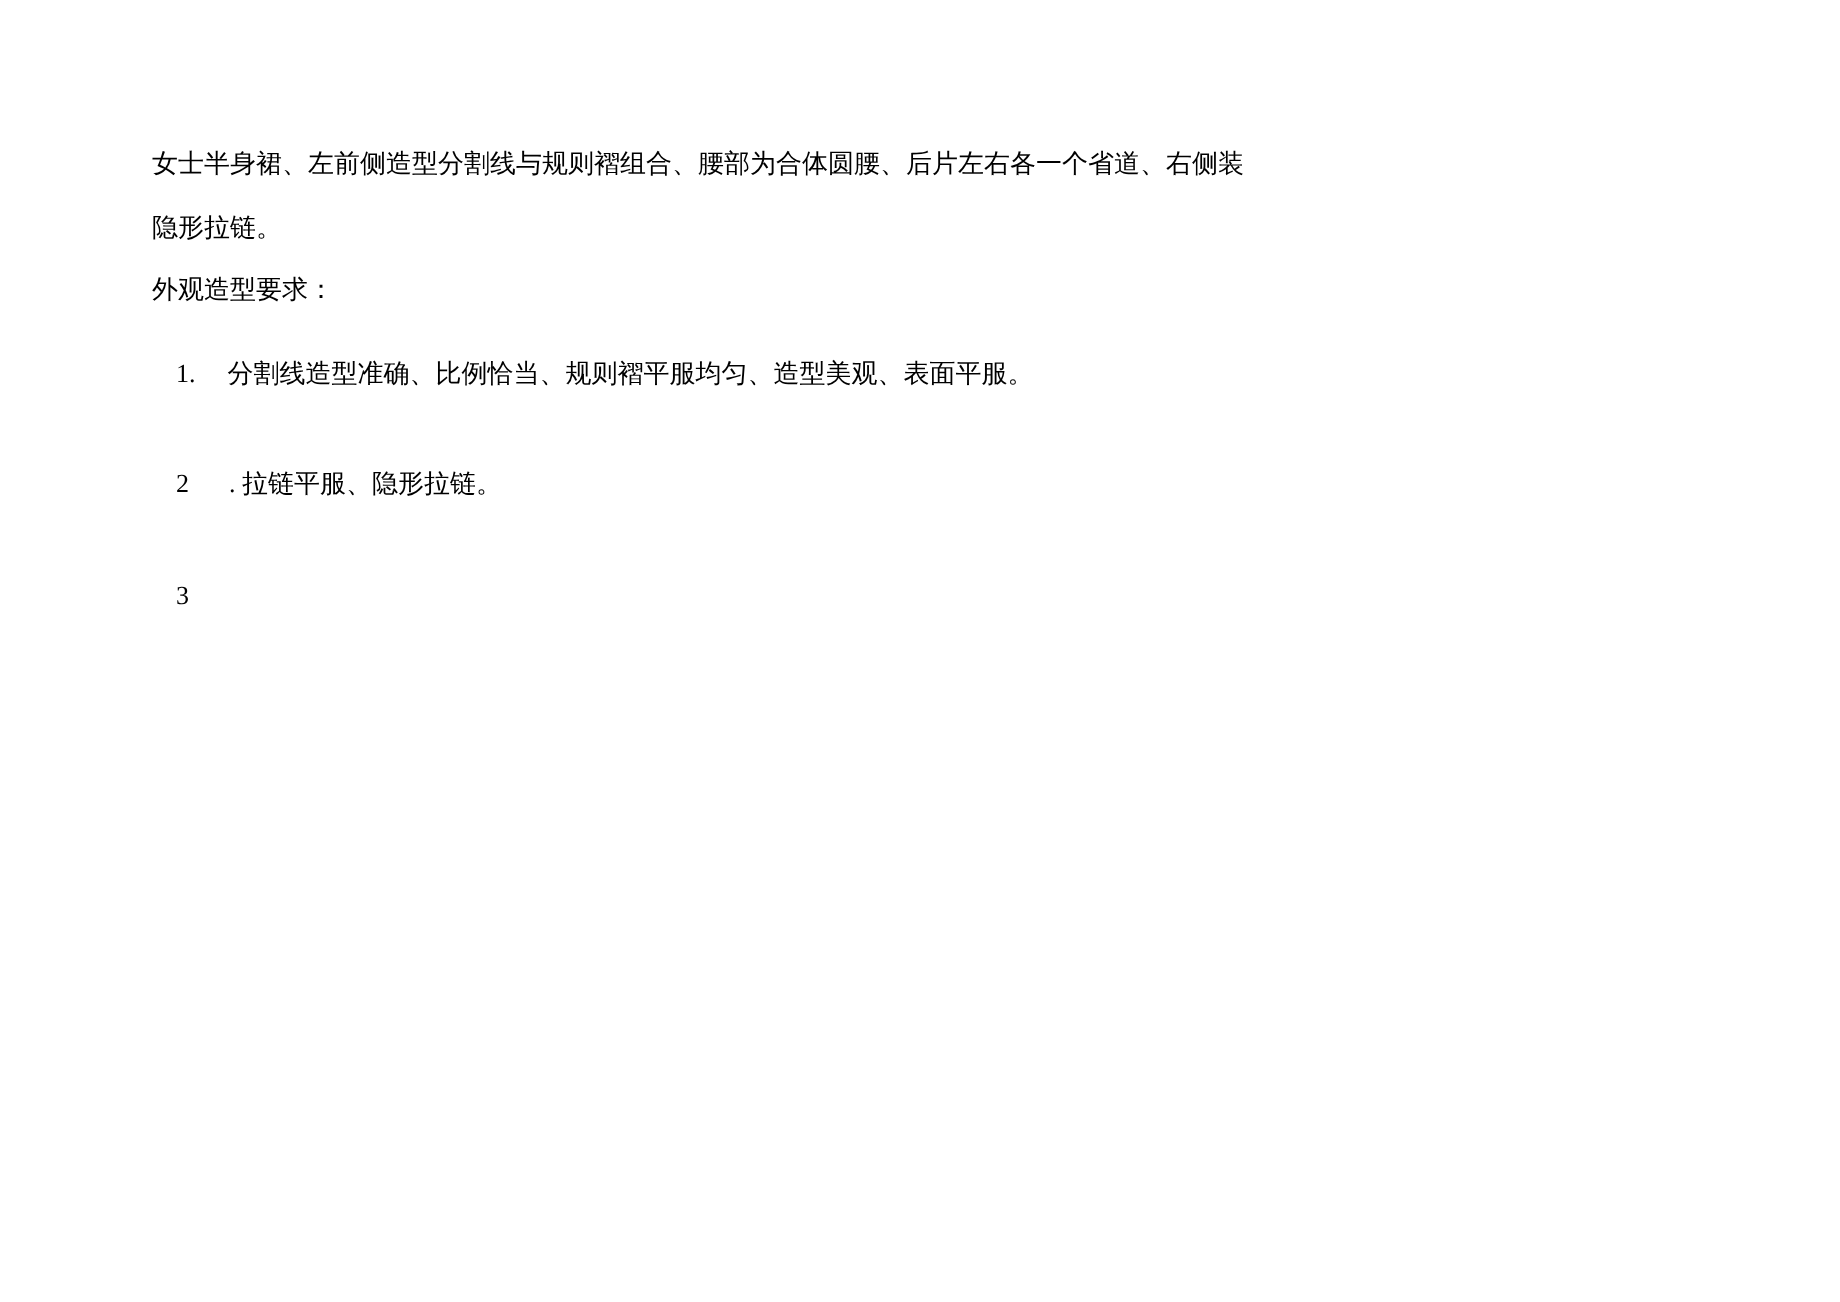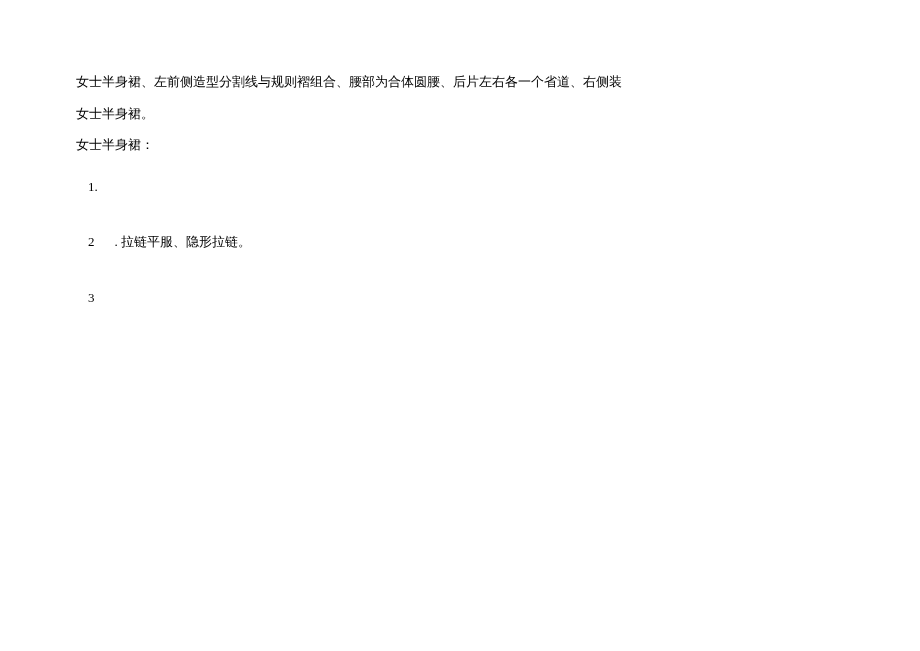--- a/index.html
+++ b/index.html
@@ -29,25 +29,26 @@
       margin-right: 4px;
     }
     .list-number-spaced {
       margin-right: 8px;
     }
   </style>
 </head>
 <body>
 
 <div class="paragraph">女士半身裙、左前侧造型分割线与规则褶组合、腰部为合体圆腰、后片左右各一个省道、右侧装</div>
-<div class="paragraph">女士半身裙。</div>
-<div class="paragraph">女士半身裙：</div>
+<div class="paragraph">隐形拉链。</div>
+<div class="paragraph">外观造型要求：</div>
 
 <div class="list-item">
   <span class="list-number">1.</span>
+  <span>分割线造型准确、比例恰当、规则褶平服均匀、造型美观、表面平服。</span>
 </div>
 
 <div class="list-item">
   <span class="list-number-spaced">2</span>
   <span>. 拉链平服、隐形拉链。</span>
 </div>
 
 <div class="list-item">
   <span class="list-number-spaced">3</span>
 </div>

